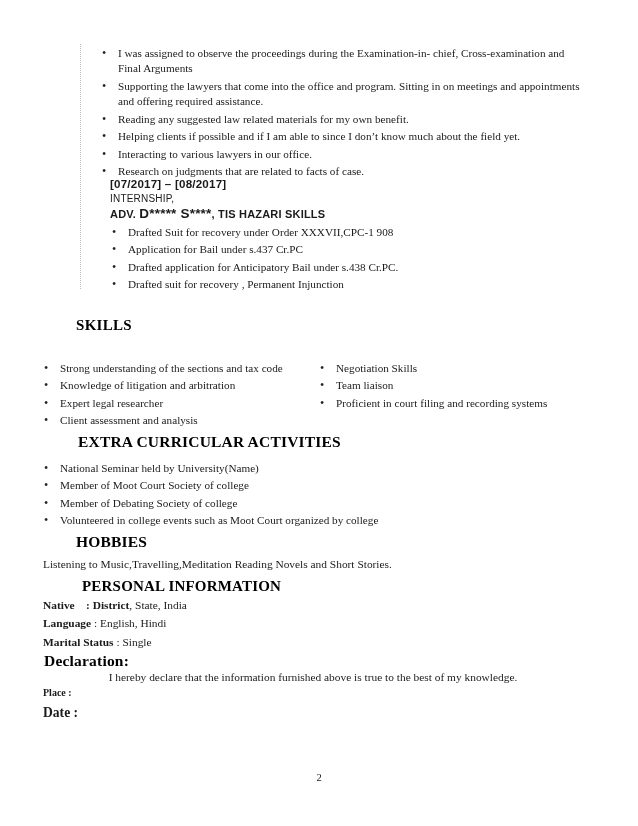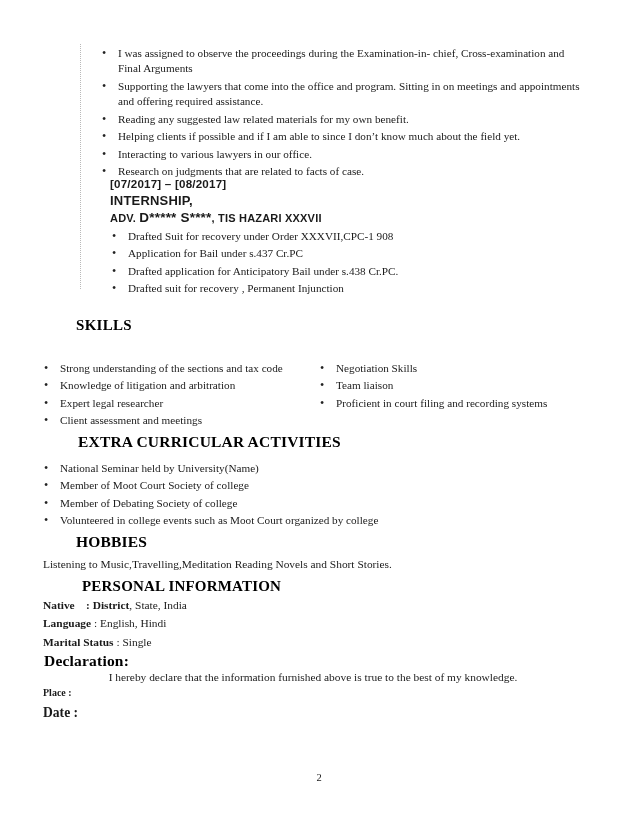--- a/index.html
+++ b/index.html
@@ -77,22 +77,22 @@
   }
   .intern-date {
     font-family: "Liberation Sans", sans-serif;
     font-weight: bold;
     font-size: 11.6px;
     letter-spacing: .2px;
     margin-bottom: 3px;
   }
   .intern-title {
     font-family: "Liberation Sans", sans-serif;
-    font-weight: bold;
-    font-size: 13px;
+    font-weight: normal;
+    font-size: 10px;
     letter-spacing: .2px;
     margin-bottom: 2px;
   }
   .intern-org {
     font-family: "Liberation Sans", sans-serif;
     font-weight: bold;
     font-size: 11px;
     letter-spacing: .2px;
     margin-bottom: 4px;
   }
@@ -232,37 +232,37 @@
       <li>Helping clients if possible and if I am able to since I don’t know much about the field yet.</li>
       <li>Interacting to various lawyers in our office.</li>
       <li>Research on judgments that are related to facts of case.</li>
     </ul>
   </div>
 
   <div class="intern-block">
     <div class="intern-date">[07/2017] – [08/2017]</div>
     <div class="intern-title">INTERNSHIP,</div>
     <div class="intern-org">
-      <span>ADV. </span><span class="big">D***** S****</span><span>, TIS HAZARI XXXVII</span>
+      <span>ADV. </span><span class="big">D***** S****</span><span>, TIS HAZARI SKILLS</span>
     </div>
     <ul class="bl intern-list">
       <li>Drafted Suit for recovery under Order XXXVII,CPC-1 908</li>
       <li>Application for Bail under s.437 Cr.PC</li>
       <li>Drafted application for Anticipatory Bail under s.438 Cr.PC.</li>
       <li>Drafted suit for recovery , Permanent Injunction</li>
     </ul>
   </div>
 
   <div class="sec-head" id="skills-head">SKILLS</div>
   <div class="skills-col left">
     <ul class="bl">
       <li>Strong understanding of the sections and tax code</li>
       <li>Knowledge of litigation and arbitration</li>
       <li>Expert legal researcher</li>
-      <li>Client assessment and meetings</li>
+      <li>Client assessment and analysis</li>
     </ul>
   </div>
   <div class="skills-col right">
     <ul class="bl">
       <li>Negotiation Skills</li>
       <li>Team liaison</li>
       <li>Proficient in court filing and recording systems</li>
     </ul>
   </div>
 

